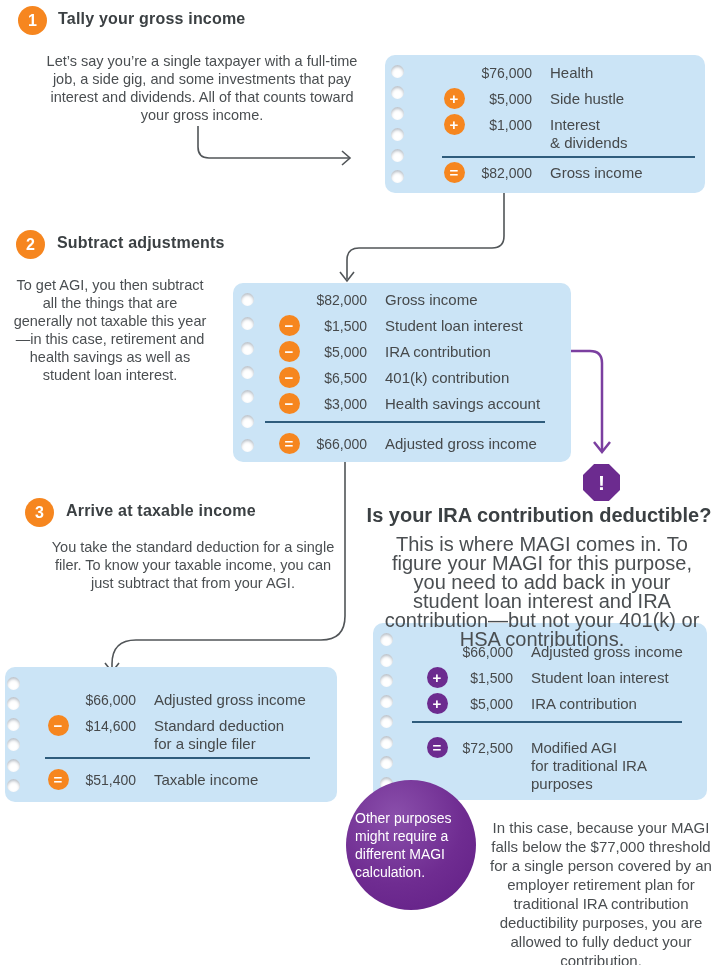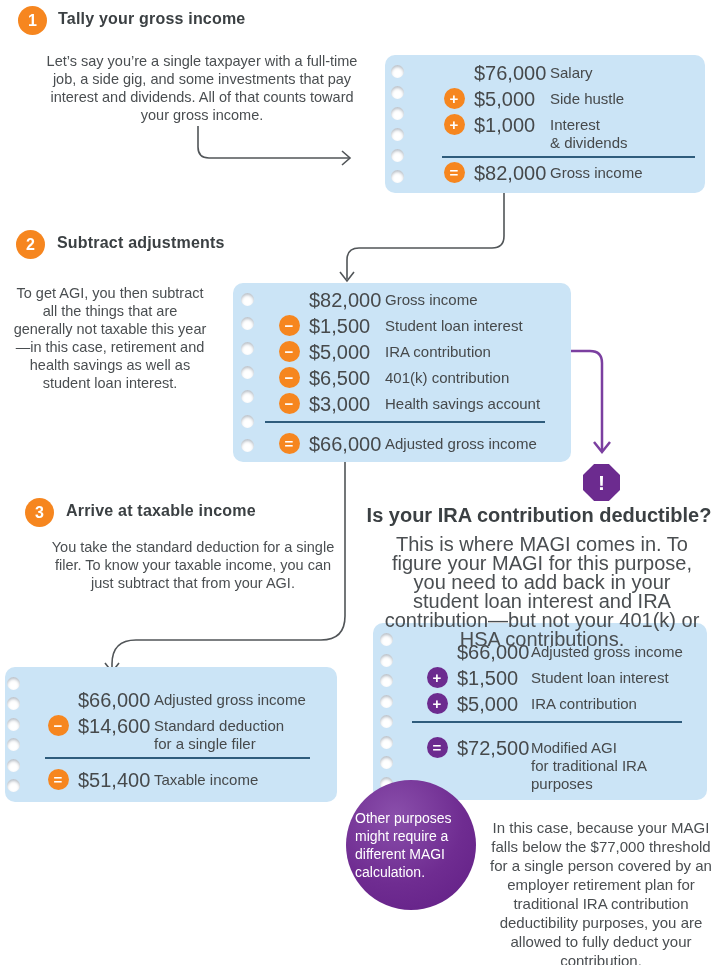--- a/index.html
+++ b/index.html
@@ -16,21 +16,21 @@
   .hole{position:absolute;width:13px;height:13px;border-radius:50%;background:#fff;
         box-shadow:inset 0 2px 3px rgba(70,90,110,.38);}
   .rows{position:absolute;inset:0;padding-top:var(--pt,6px);display:flex;flex-direction:column;}
   .row{display:flex;align-items:flex-start;min-height:26px;}
   .row>.val,.row>.lab{padding-top:4px;}
   .opcell{margin-left:var(--ml,36px);width:40px;display:flex;justify-content:center;padding-top:2px;}
   .badge{width:21px;height:21px;border-radius:50%;color:#fff;font-size:15px;font-weight:bold;
          display:flex;align-items:center;justify-content:center;line-height:1;}
   .badge.orange{background:#F6861F;}
   .badge.purple{background:#6C2B8F;}
-  .val{width:var(--vw,58px);text-align:right;font-size:20px;line-height:18px;color:#46494B;}
+  .val{width:var(--vw,58px);text-align:right;font-size:14px;line-height:18px;color:#46494B;}
   .lab{margin-left:18px;font-size:15px;line-height:18px;color:#46494B;white-space:pre-line;}
   .divider{height:2px;background:#2F5C7C;margin:4px var(--dmr,24px) var(--dmb,6px) var(--dml,34px);}
 
   .magi-title{position:absolute;font-size:20px;font-weight:bold;color:#3B4043;text-align:center;}
   .magi-body{position:absolute;font-size:20px;line-height:19px;color:#4A4E51;text-align:center;}
   .note{position:absolute;font-size:15px;line-height:19px;color:#4A4E51;text-align:center;}
 
   .octagon{position:absolute;left:583px;top:464px;width:37px;height:37px;background:#6C2B8F;
            clip-path:polygon(30% 0,70% 0,100% 30%,100% 70%,70% 100%,30% 100%,0 70%,0 30%);
            color:#fff;font-weight:bold;font-size:21px;display:flex;align-items:center;justify-content:center;}
@@ -63,32 +63,32 @@
       <path d="M594,442 L602,452 L610,442"></path>
     </g>
   </svg>
 
   <div class="step-badge" style="left:18px;top:6px;">1</div>
   <div class="step-title" style="left:58px;top:10px;">Tally your gross income</div>
   <div class="step-body" style="left:38px;top:52px;width:328px;">Let’s say you’re a single taxpayer with a full-time job, a side gig, and some investments that pay interest and dividends. All of that counts toward your gross income.</div>
 
   <div class="step-badge" style="left:16px;top:230px;">2</div>
   <div class="step-title" style="left:57px;top:234px;">Subtract adjustments</div>
-  <div class="step-body" style="left:12px;top:284px;width:196px;">To get AGI, you then subtract all the things that are generally not taxable this year—in this case, retirement and health savings as well as student loan interest.</div>
+  <div class="step-body" style="left:12px;top:276px;width:196px;">To get AGI, you then subtract all the things that are generally not taxable this year—in this case, retirement and health savings as well as student loan interest.</div>
 
   <div class="step-badge" style="left:25px;top:498px;">3</div>
   <div class="step-title" style="left:66px;top:502px;">Arrive at taxable income</div>
   <div class="step-body" style="left:48px;top:538px;width:290px;">You take the standard deduction for a single filer. To know your taxable income, you can just subtract that from your AGI.</div>
 
   <div class="card" style="left:385px;top:55px;width:320px;height:138px;--pt:5px;--ml:49px;--vw:58px;--dml:57px;--dmr:10px;--dmb:2px;">
     <div class="rows">
         <div class="row">
           <span class="opcell"></span>
           <span class="val">$76,000</span>
-          <span class="lab">Salary</span>
+          <span class="lab">Health</span>
         </div>
         <div class="row">
           <span class="opcell">
             <span class="badge orange">+</span>
           </span>
           <span class="val">$5,000</span>
           <span class="lab">Side hustle</span>
         </div>
         <div class="row">
           <span class="opcell">

